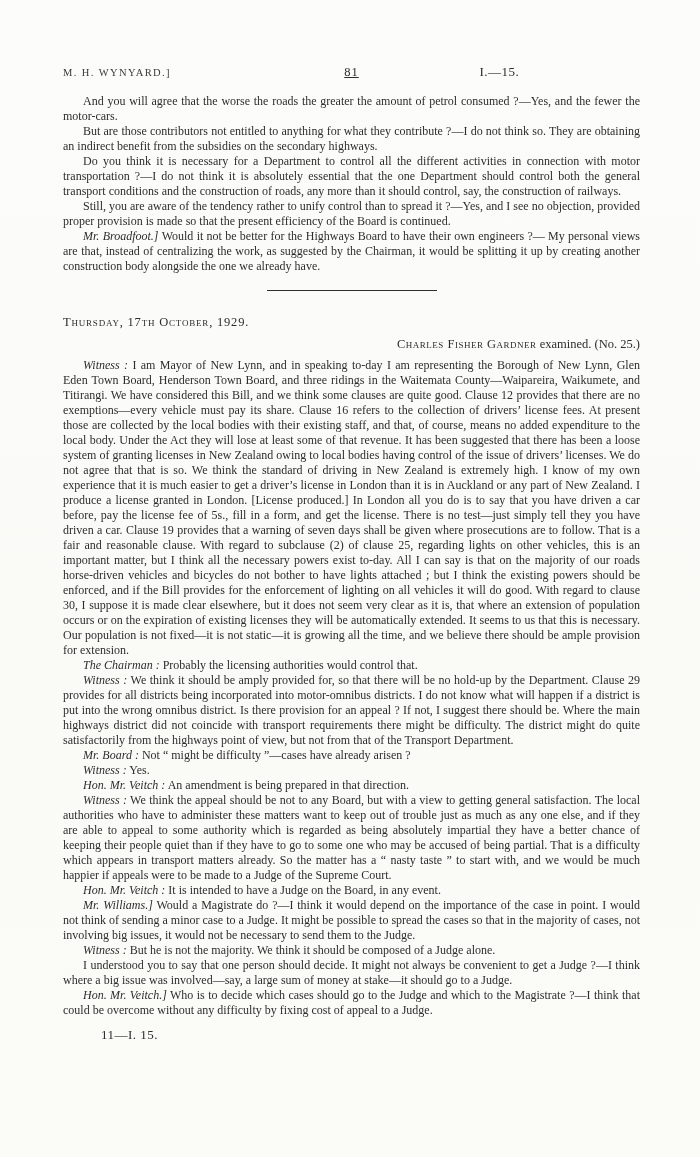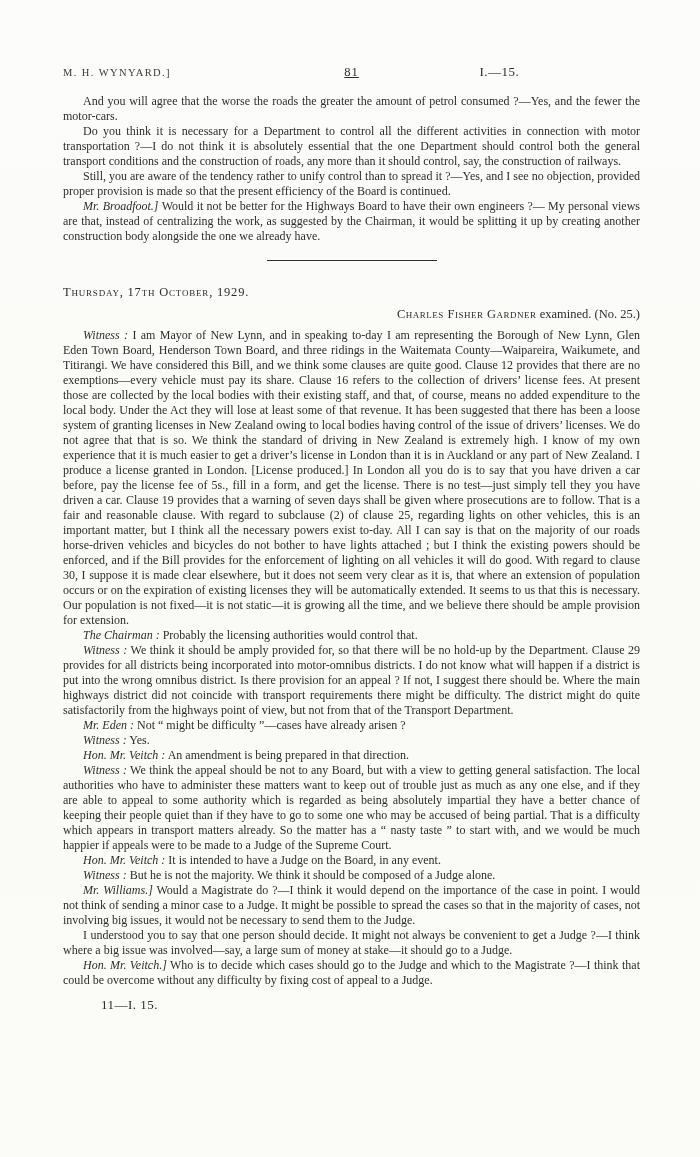--- a/index.html
+++ b/index.html
@@ -93,44 +93,45 @@
 <div class="page">
 
   <div class="running-header">
     <span class="rh-left">M. H. WYNYARD.]</span>
     <span class="rh-center">81</span>
     <span class="rh-right">I.—15.</span>
   </div>
 
   <div class="body-text">
     <p><i class="speaker"></i> <span>And you will agree that the worse the roads the greater the amount of petrol consumed ?—Yes, and the fewer the motor-cars.</span></p>
+    <p><i class="speaker"></i> <span>But are those contributors not entitled to anything for what they contribute ?—I do not think so. They are obtaining an indirect benefit from the subsidies on the secondary highways.</span></p>
     <p><i class="speaker"></i> <span>Do you think it is necessary for a Department to control all the different activities in connection with motor transportation ?—I do not think it is absolutely essential that the one Department should control both the general transport conditions and the construction of roads, any more than it should control, say, the construction of railways.</span></p>
     <p><i class="speaker"></i> <span>Still, you are aware of the tendency rather to unify control than to spread it ?—Yes, and I see no objection, provided proper provision is made so that the present efficiency of the Board is continued.</span></p>
     <p><i class="speaker">Mr. Broadfoot.]</i> <span>Would it not be better for the Highways Board to have their own engineers ?— My personal views are that, instead of centralizing the work, as suggested by the Chairman, it would be splitting it up by creating another construction body alongside the one we already have.</span></p>
   </div>
 
   <hr class="section-divider">
 
   <div class="session-date-heading">Thursday, 17th October, 1929.</div>
 
   <div class="examination-heading">
     <span class="exam-name">Charles Fisher Gardner</span>
     <span class="exam-rest">examined.  (No. 25.)</span>
   </div>
 
   <div class="body-text testimony">
     <p><i class="speaker">Witness :</i> <span>I am Mayor of New Lynn, and in speaking to-day I am representing the Borough of New Lynn, Glen Eden Town Board, Henderson Town Board, and three ridings in the Waitemata County—Waipareira, Waikumete, and Titirangi.  We have considered this Bill, and we think some clauses are quite good.  Clause 12 provides that there are no exemptions—every vehicle must pay its share.  Clause 16 refers to the collection of drivers’ license fees.  At present those are collected by the local bodies with their existing staff, and that, of course, means no added expenditure to the local body. Under the Act they will lose at least some of that revenue.  It has been suggested that there has been a loose system of granting licenses in New Zealand owing to local bodies having control of the issue of drivers’ licenses.  We do not agree that that is so.  We think the standard of driving in New Zealand is extremely high.  I know of my own experience that it is much easier to get a driver’s license in London than it is in Auckland or any part of New Zealand.  I produce a license granted in London.  [License produced.]  In London all you do is to say that you have driven a car before, pay the license fee of 5s., fill in a form, and get the license.  There is no test—just simply tell they you have driven a car.  Clause 19 provides that a warning of seven days shall be given where prosecutions are to follow.  That is a fair and reasonable clause.  With regard to subclause (2) of clause 25, regarding lights on other vehicles, this is an important matter, but I think all the necessary powers exist to-day. All I can say is that on the majority of our roads horse-driven vehicles and bicycles do not bother to have lights attached ;  but I think the existing powers should be enforced, and if the Bill provides for the enforcement of lighting on all vehicles it will do good.  With regard to clause 30, I suppose it is made clear elsewhere, but it does not seem very clear as it is, that where an extension of population occurs or on the expiration of existing licenses they will be automatically extended.  It seems to us that this is necessary.  Our population is not fixed—it is not static—it is growing all the time, and we believe there should be ample provision for extension.</span></p>
     <p><i class="speaker">The Chairman :</i> <span>Probably the licensing authorities would control that.</span></p>
     <p><i class="speaker">Witness :</i> <span>We think it should be amply provided for, so that there will be no hold-up by the Department.  Clause 29 provides for all districts being incorporated into motor-omnibus districts. I do not know what will happen if a district is put into the wrong omnibus district.  Is there provision for an appeal ?  If not, I suggest there should be.  Where the main highways district did not coincide with transport requirements there might be difficulty.  The district might do quite satisfactorily from the highways point of view, but not from that of the Transport Department.</span></p>
-    <p><i class="speaker">Mr. Eden :</i> <span>Not “ might be difficulty ”—cases have already arisen ?</span></p>
+    <p><i class="speaker">Mr. Board :</i> <span>Not “ might be difficulty ”—cases have already arisen ?</span></p>
     <p><i class="speaker">Witness :</i> <span>Yes.</span></p>
     <p><i class="speaker">Hon. Mr. Veitch :</i> <span>An amendment is being prepared in that direction.</span></p>
     <p><i class="speaker">Witness :</i> <span>We think the appeal should be not to any Board, but with a view to getting general satisfaction.  The local authorities who have to administer these matters want to keep out of trouble just as much as any one else, and if they are able to appeal to some authority which is regarded as being absolutely impartial they have a better chance of keeping their people quiet than if they have to go to some one who may be accused of being partial.  That is a difficulty which appears in transport matters already.  So the matter has a “ nasty taste ” to start with, and we would be much happier if appeals were to be made to a Judge of the Supreme Court.</span></p>
     <p><i class="speaker">Hon. Mr. Veitch :</i> <span>It is intended to have a Judge on the Board, in any event.</span></p>
+    <p><i class="speaker">Mr. Williams.]</i> <span>Would a Magistrate do ?—I think it would depend on the importance of the case in point.  I would not think of sending a minor case to a Judge.  It might be possible to spread the cases so that in the majority of cases, not involving big issues, it would not be necessary to send them to the Judge.</span></p>
     <p><i class="speaker">Witness :</i> <span>But he is not the majority.  We think it should be composed of a Judge alone.</span></p>
-    <p><i class="speaker">Mr. Williams.]</i> <span>Would a Magistrate do ?—I think it would depend on the importance of the case in point.  I would not think of sending a minor case to a Judge.  It might be possible to spread the cases so that in the majority of cases, not involving big issues, it would not be necessary to send them to the Judge.</span></p>
     <p><i class="speaker"></i> <span>I understood you to say that one person should decide.  It might not always be convenient to get a Judge ?—I think where a big issue was involved—say, a large sum of money at stake—it should go to a Judge.</span></p>
     <p><i class="speaker">Hon. Mr. Veitch.]</i> <span>Who is to decide which cases should go to the Judge and which to the Magistrate ?—I think that could be overcome without any difficulty by fixing cost of appeal to a Judge.</span></p>
   </div>
 
   <div class="footer-signature">11—I. 15.</div>
 
 </div>
 
 </body></html>

